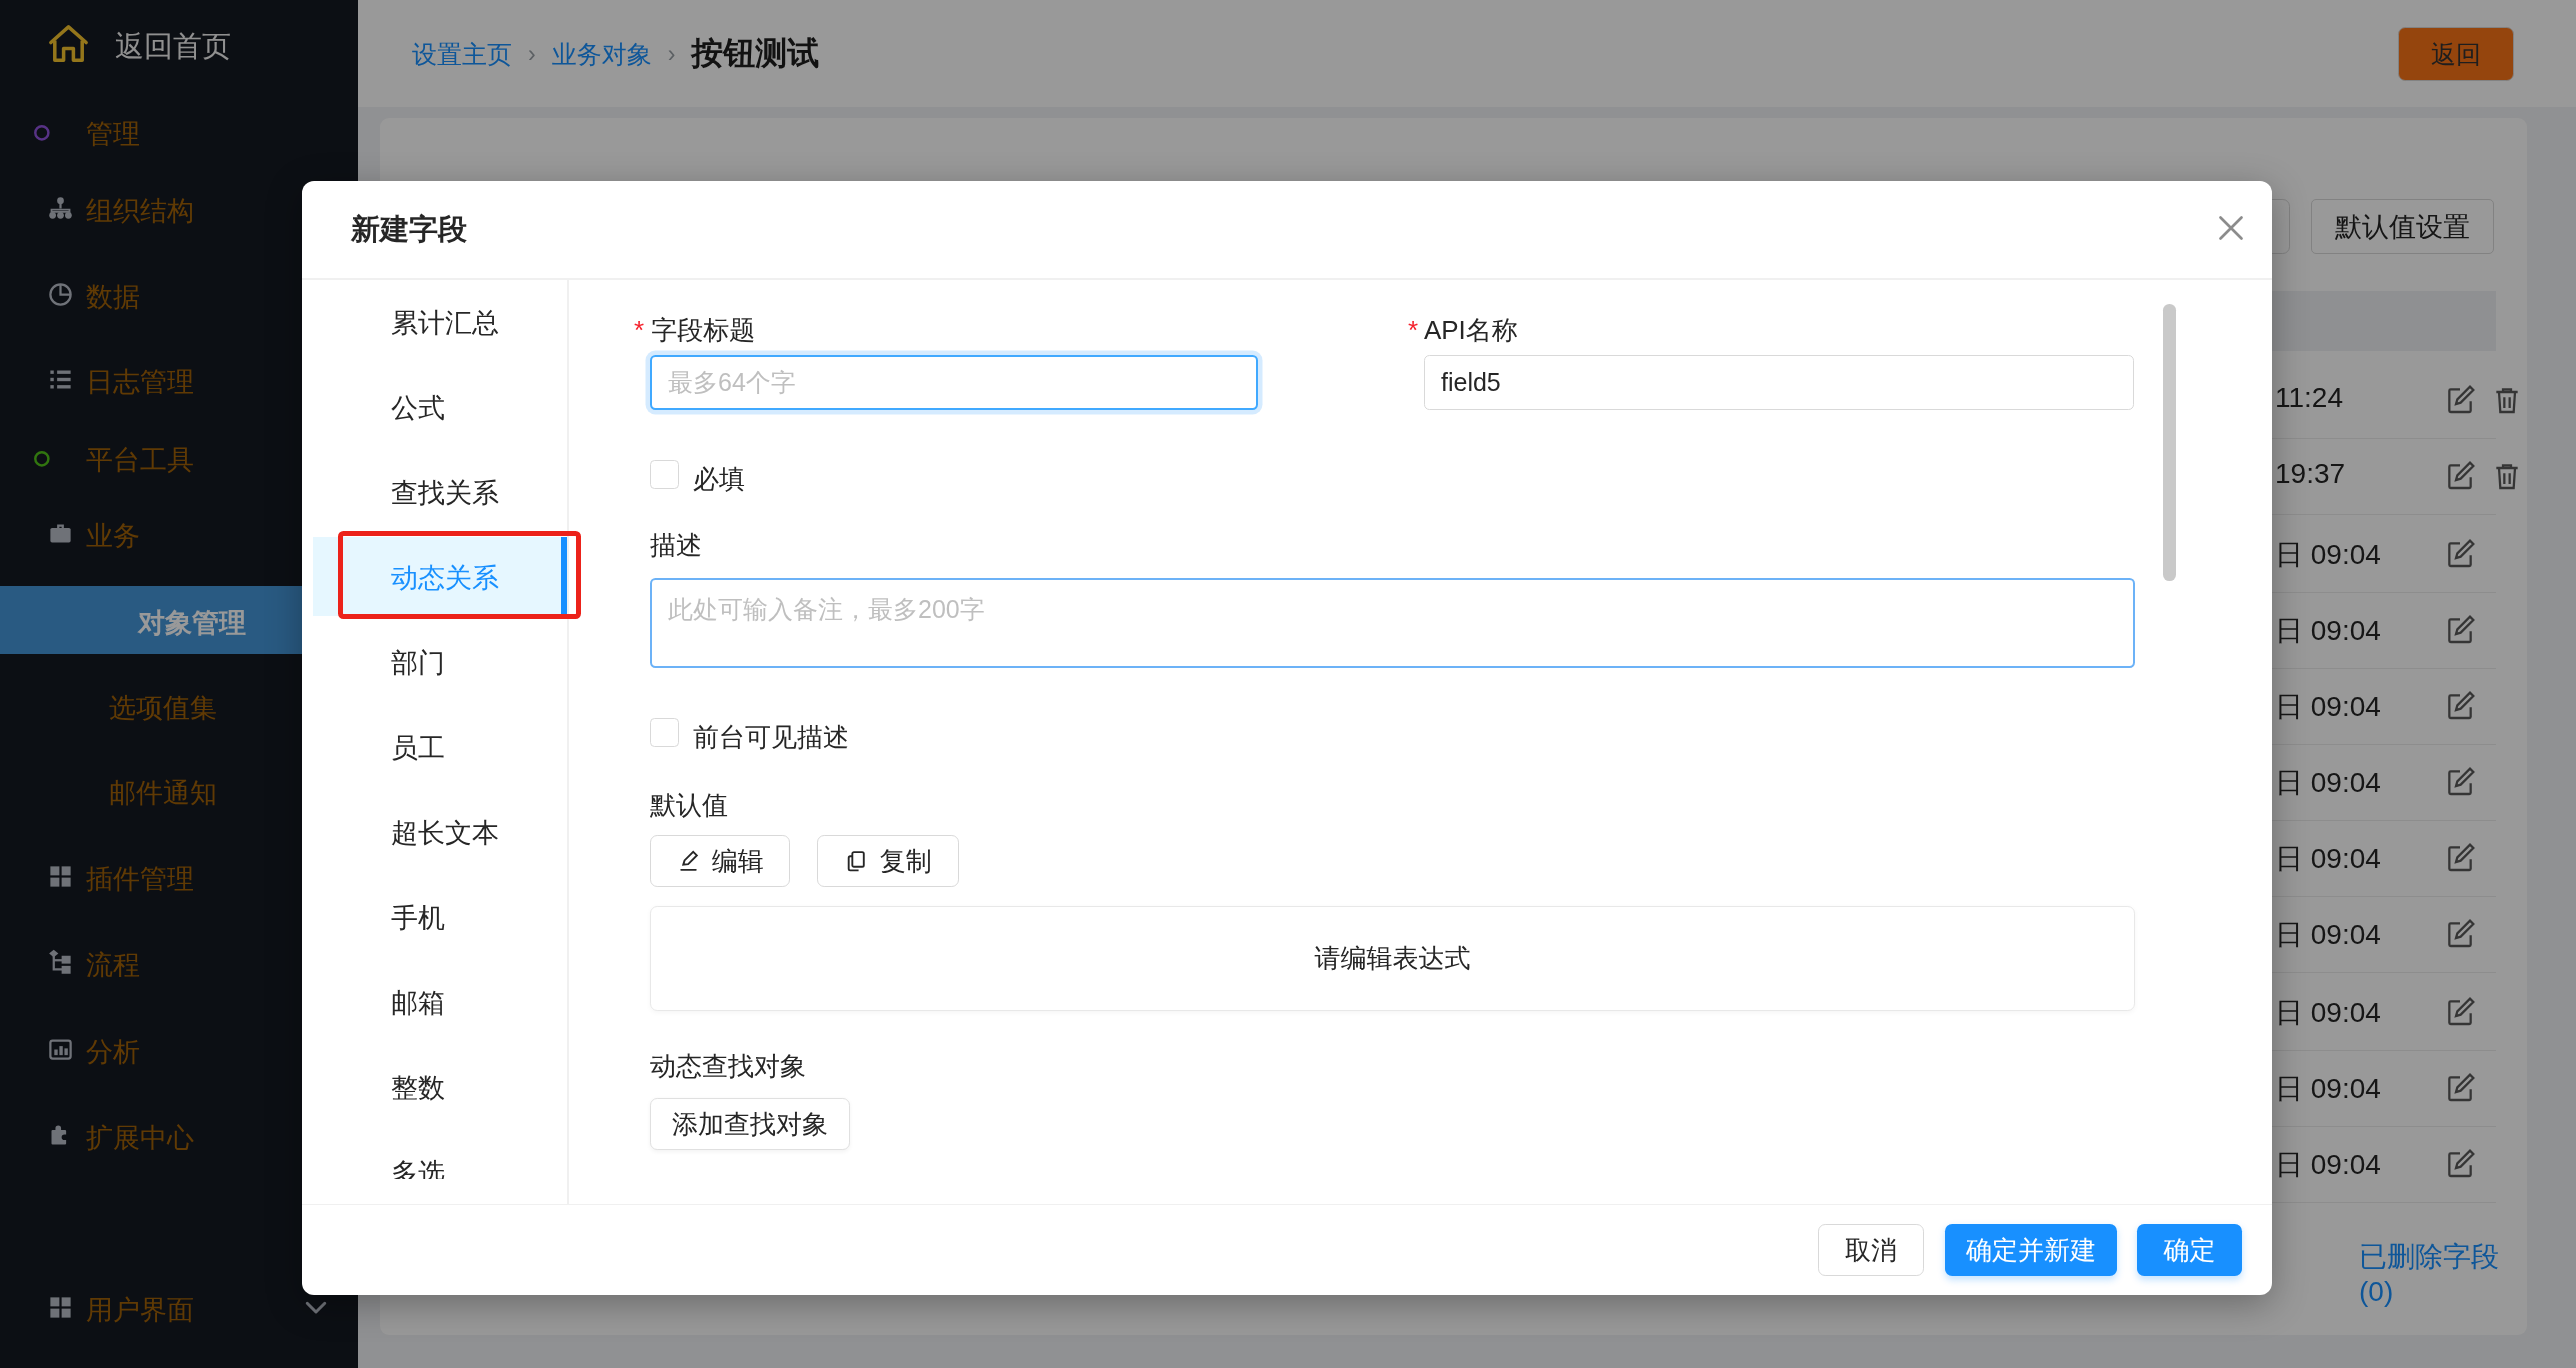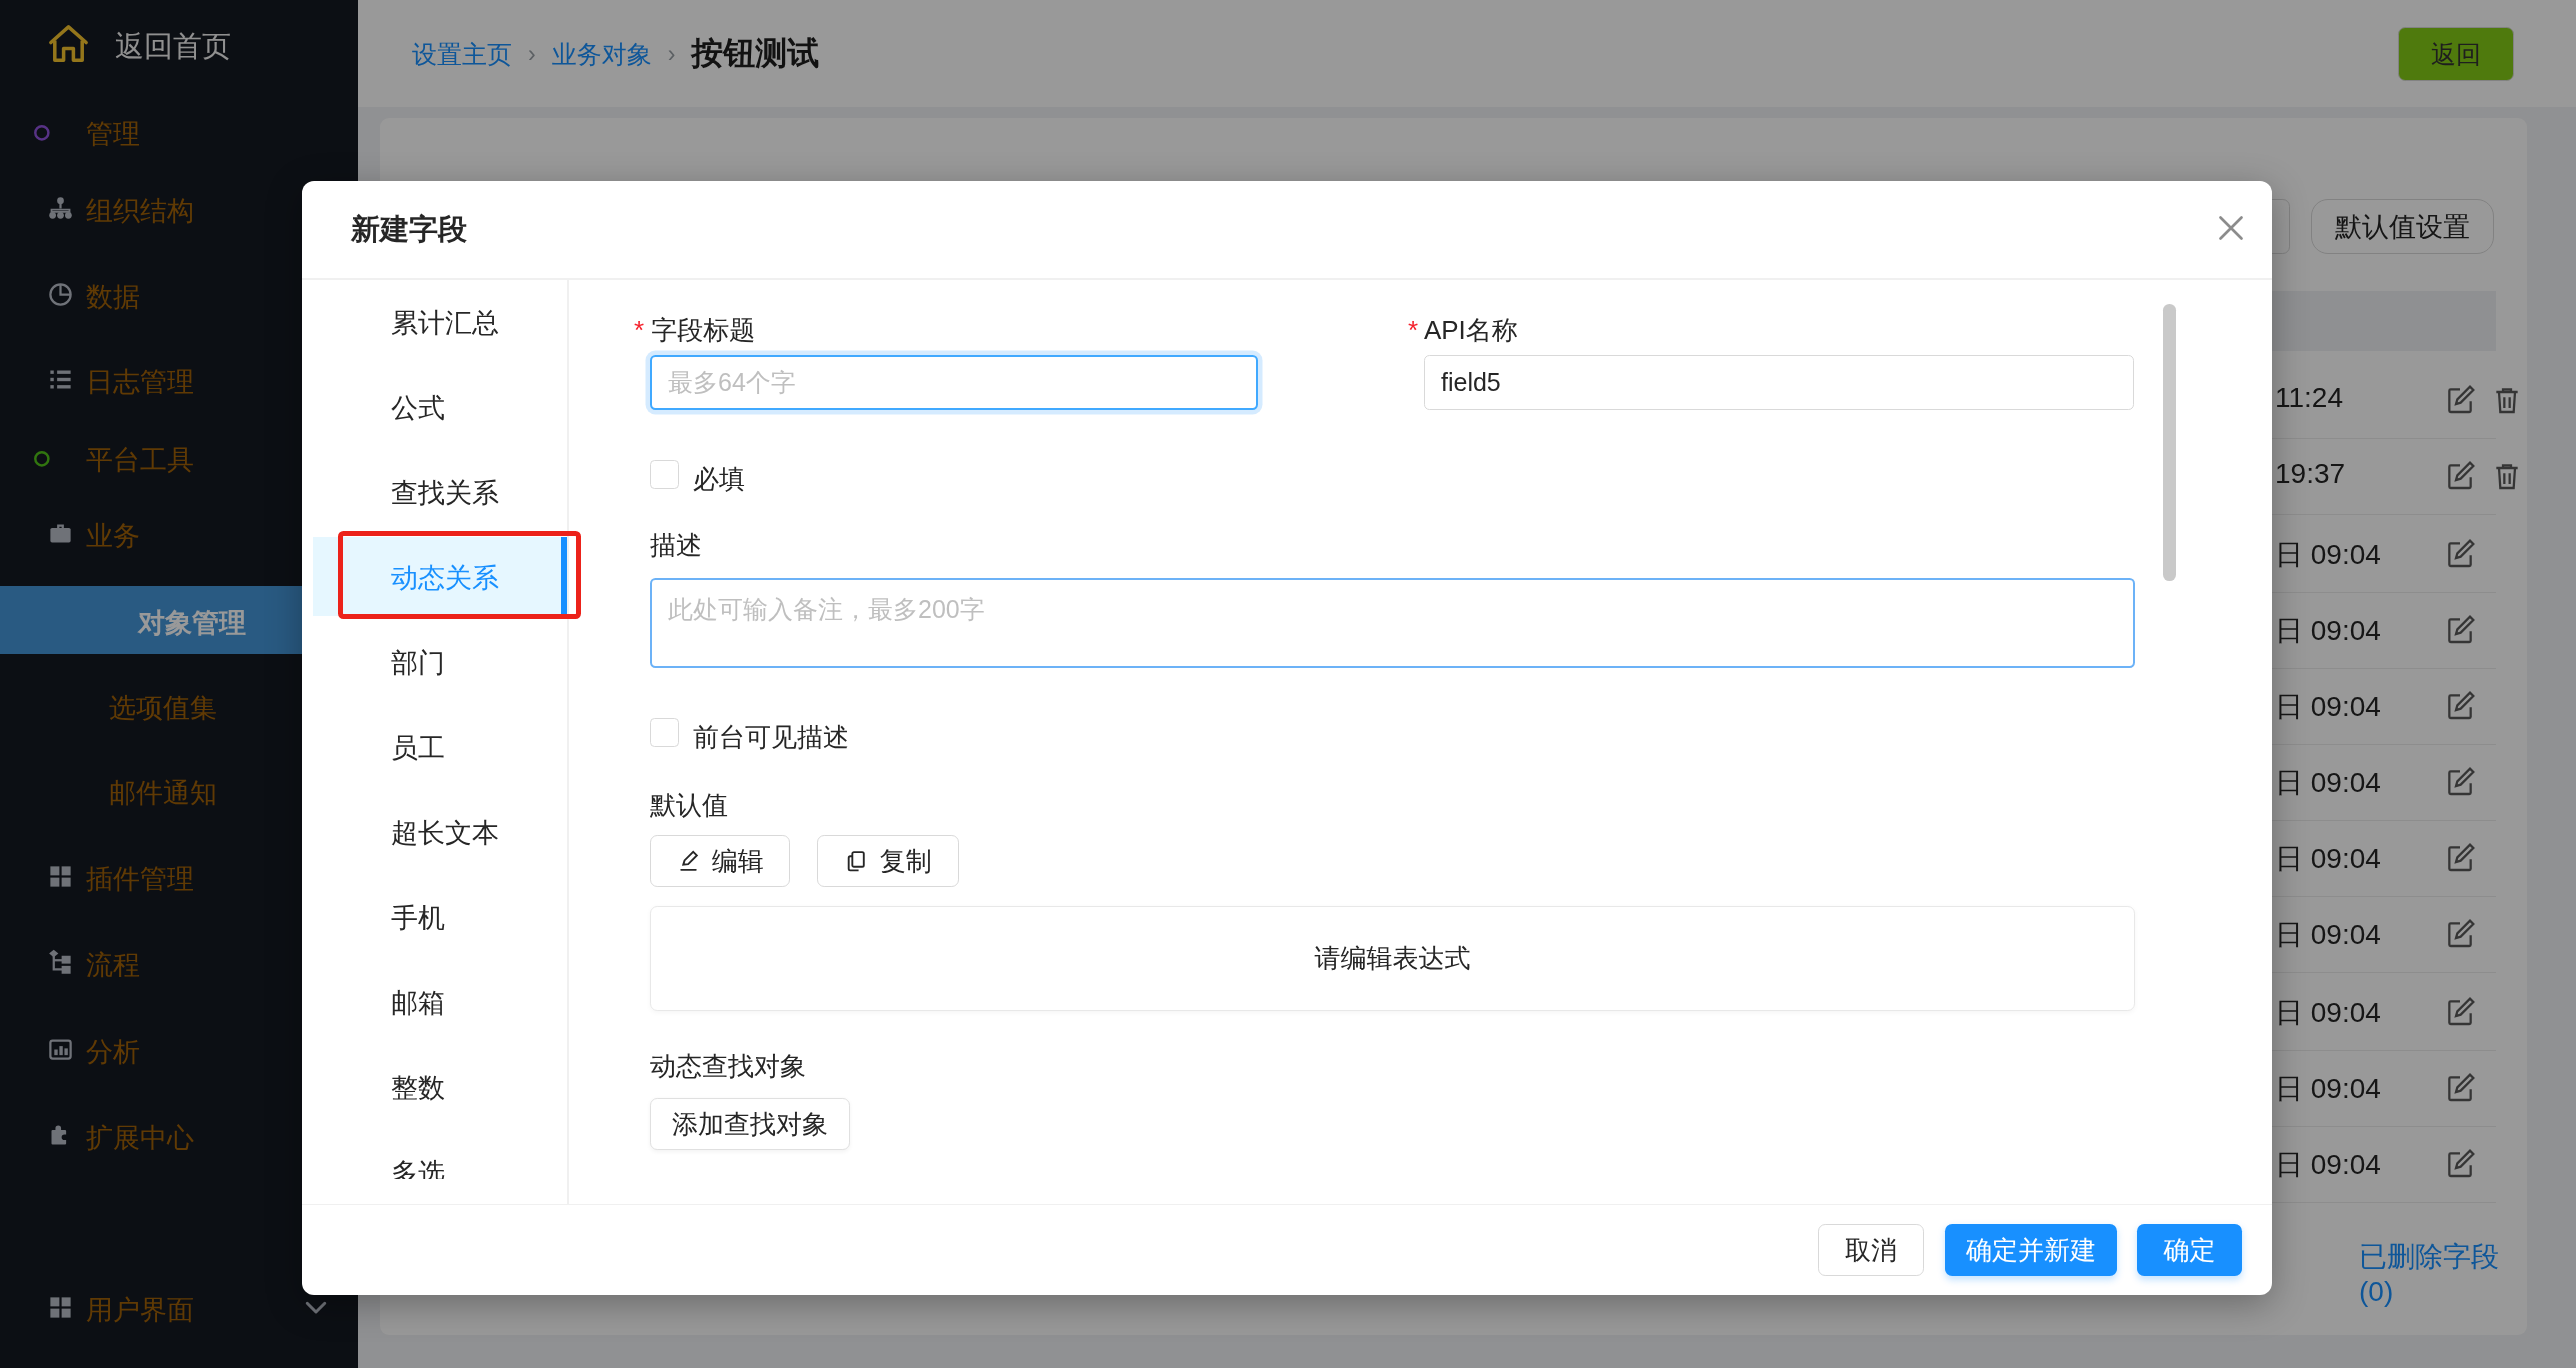--- a/index.html
+++ b/index.html
@@ -20,26 +20,26 @@
   .nav-item.active { background:#4596d9; }
   .nav-item.active .nav-label { color:#ffffff; font-weight:bold; left:109px;margin-left:29px; }
   .side-chevron { position:absolute; left:301px; top:1292px; width:30px; height:30px; color:#b9bec8; }
 
   
   .topbar { position:absolute; left:358px; top:0; width:2218px; height:107px; background:#ffffff; z-index:1; }
   .crumbs { position:absolute; left:54px; top:32px; font-size:25px; display:flex; align-items:center; gap:16px; }
   .crumb-link { color:#1890ff; cursor:pointer; }
   .crumb-sep { color:#9aa0a6; font-size:23px; }
   .crumb-current { color:#1f1f1f; font-size:32px; font-weight:bold; }
-  .back-btn { position:absolute; left:2040px; top:27px; width:116px; height:54px; background:#84cc16; border:1.8px solid #d9d9d9; border-radius:7.2px; font-size:25px; color:#333; display:flex; align-items:center; justify-content:center; cursor:pointer; }
+  .back-btn { position:absolute; left:2040px; top:27px; width:116px; height:54px; background:#f97316; border:1.8px solid #d9d9d9; border-radius:7.2px; font-size:25px; color:#333; display:flex; align-items:center; justify-content:center; cursor:pointer; }
 
   
   .card { position:absolute; left:380px; top:118px; width:2147px; height:1217px; background:#ffffff; border-radius:9px; z-index:1; }
   .hidden-btn-edge { position:absolute; left:1767px; top:81px; width:143px; height:55px; border:1.8px solid #d9d9d9; border-radius:7.2px; background:#fff; }
-  .dv-btn { position:absolute; left:1931px; top:81px; width:183px; height:55px; border:1.8px solid #d9d9d9; border-radius:17px; background:#fff; font-size:27px; color:#262626; display:flex; align-items:center; justify-content:center; cursor:pointer; }
+  .dv-btn { position:absolute; left:1931px; top:81px; width:183px; height:55px; border:1.8px solid #d9d9d9; border-radius:5px; background:#fff; font-size:27px; color:#262626; display:flex; align-items:center; justify-content:center; cursor:pointer; }
   .thead { position:absolute; left:31px; top:173px; width:2085px; height:60px; background:#eef0f4; }
   .t-row { position:absolute; left:31px; width:2085px; height:77px; border-bottom:1.8px solid #ebebeb; }
   .t-time { position:absolute; left:1864px; top:19.7px; font-size:28px; color:#262626; white-space:nowrap; }
   .t-edit { position:absolute; left:2033px; top:21.5px; width:32px; height:32px; color:#595959; cursor:pointer; }
   .t-del  { position:absolute; left:2080px; top:21.5px; width:32px; height:32px; color:#595959; cursor:pointer; }
   .deleted-link { position:absolute; left:1979px; top:1120px; font-size:28px; color:#1890ff; cursor:pointer; }
 
   
   .overlay { position:absolute; inset:0; background:rgba(0,0,0,0.40); z-index:5; }
 

